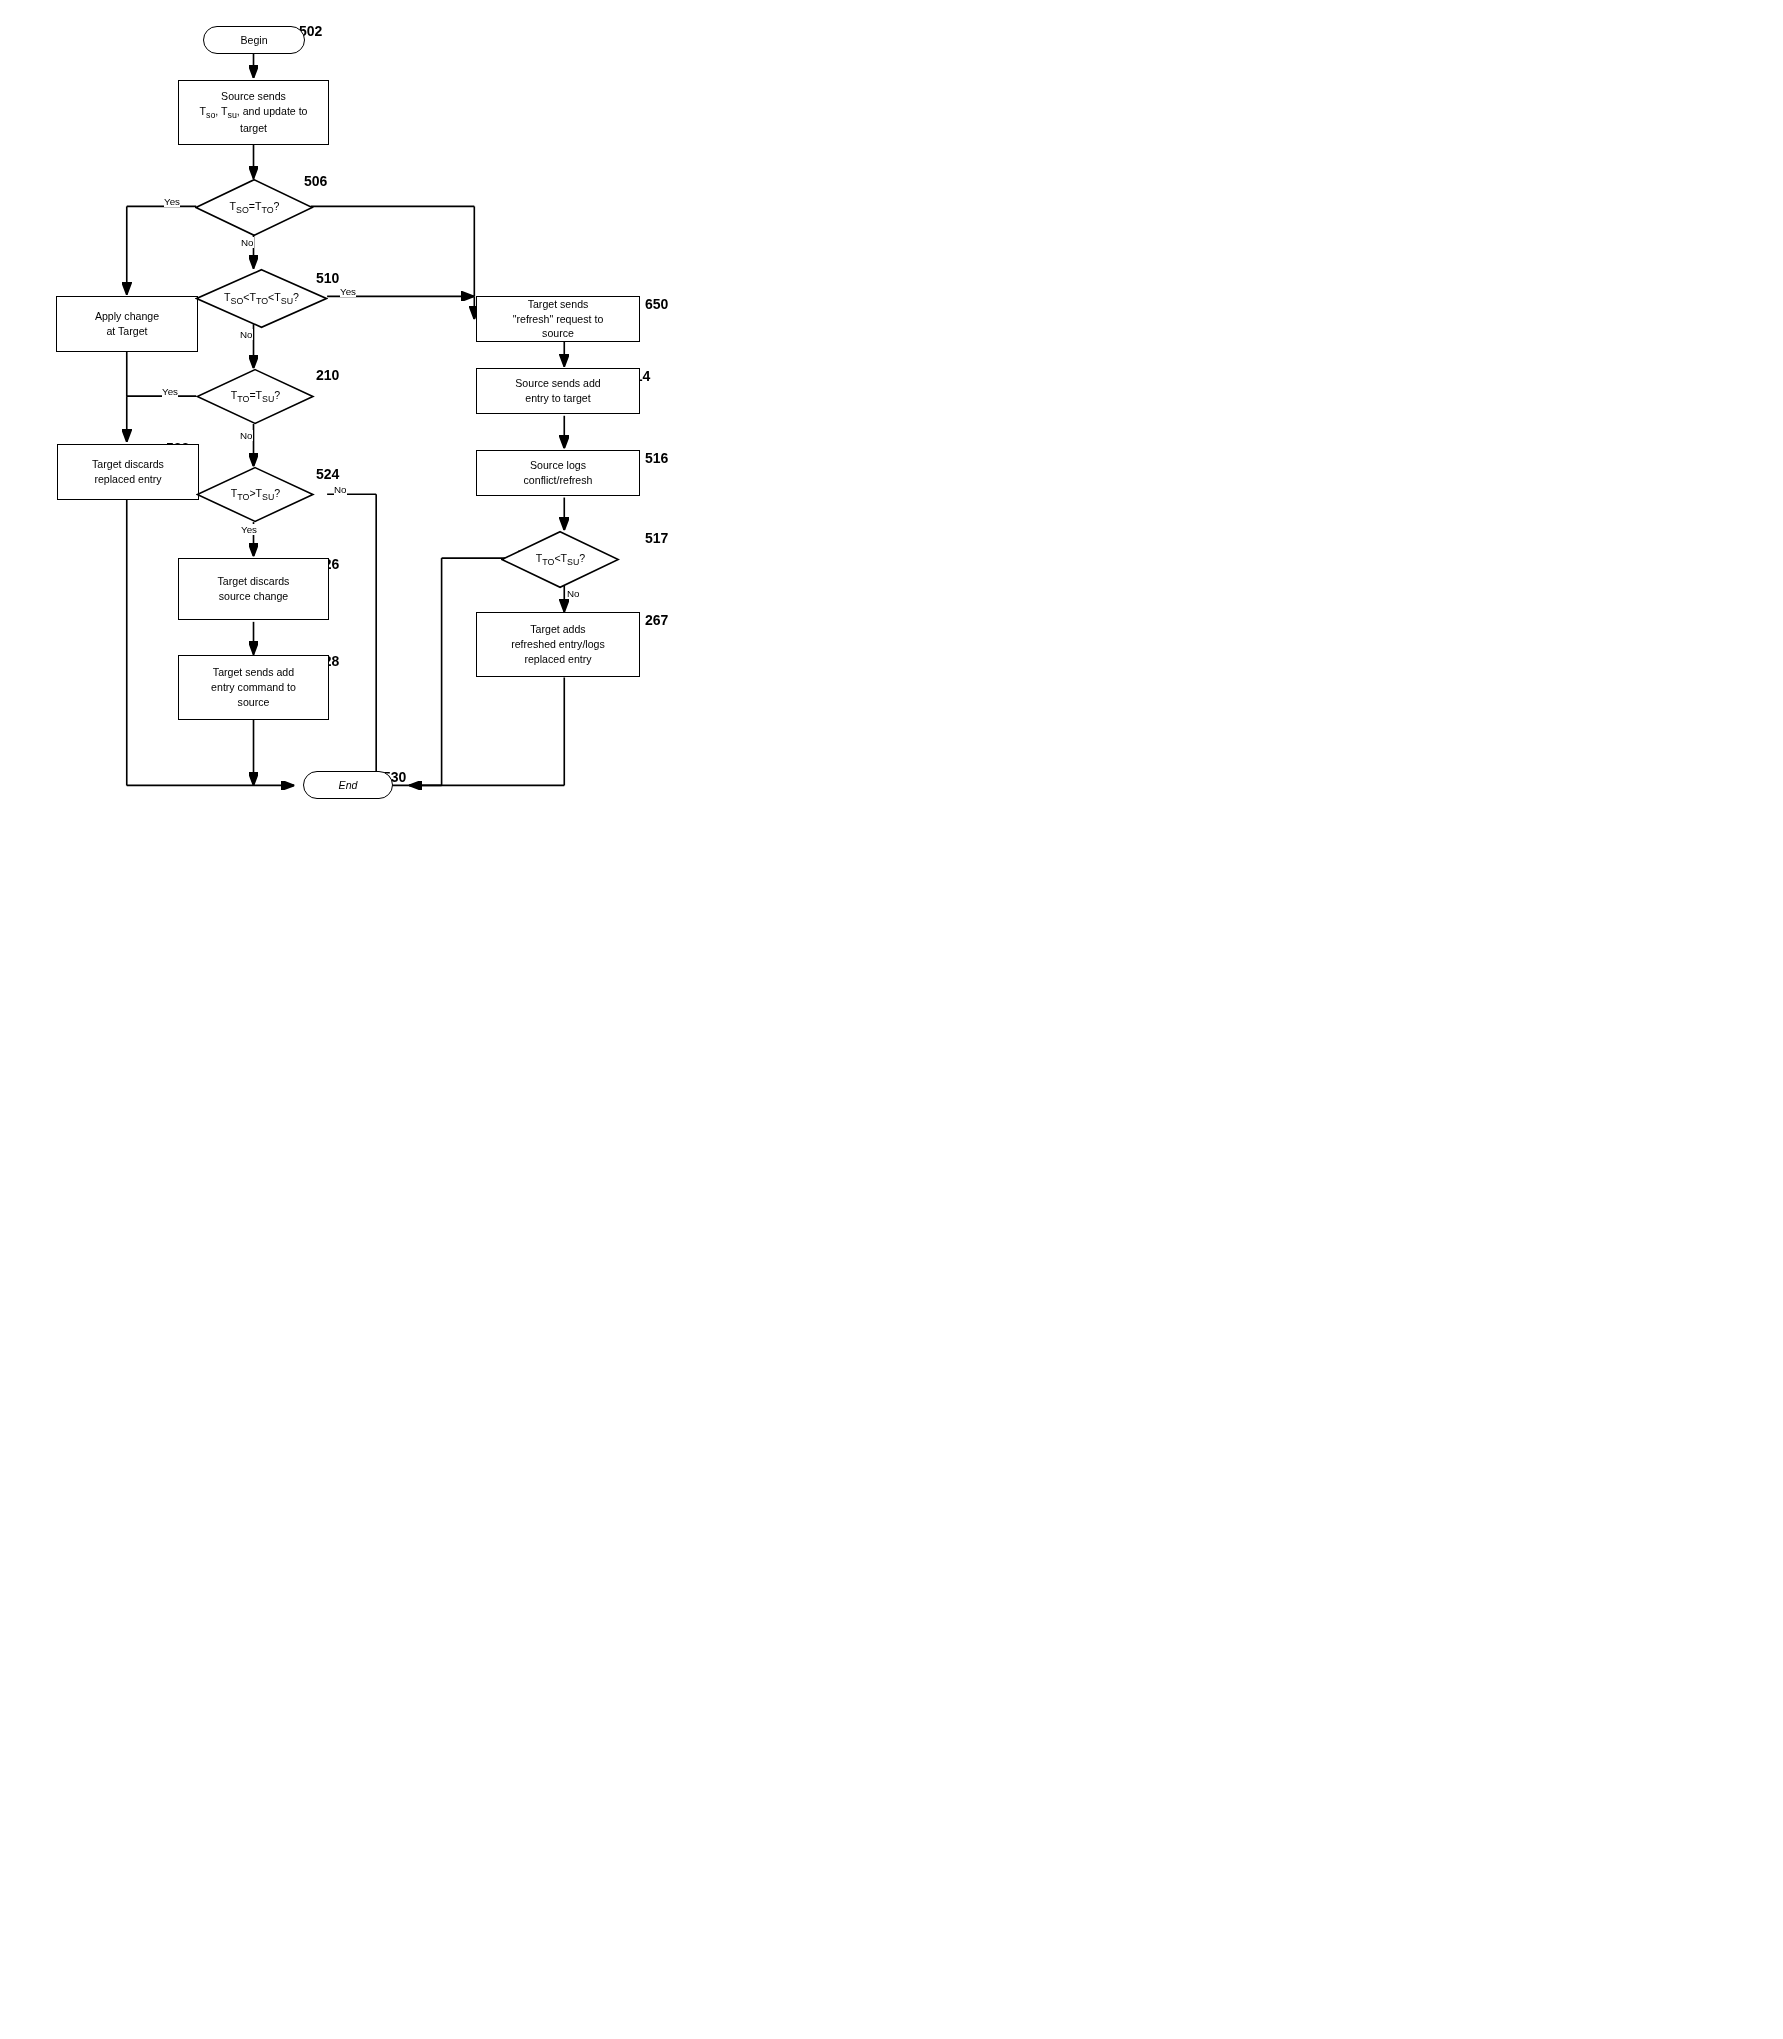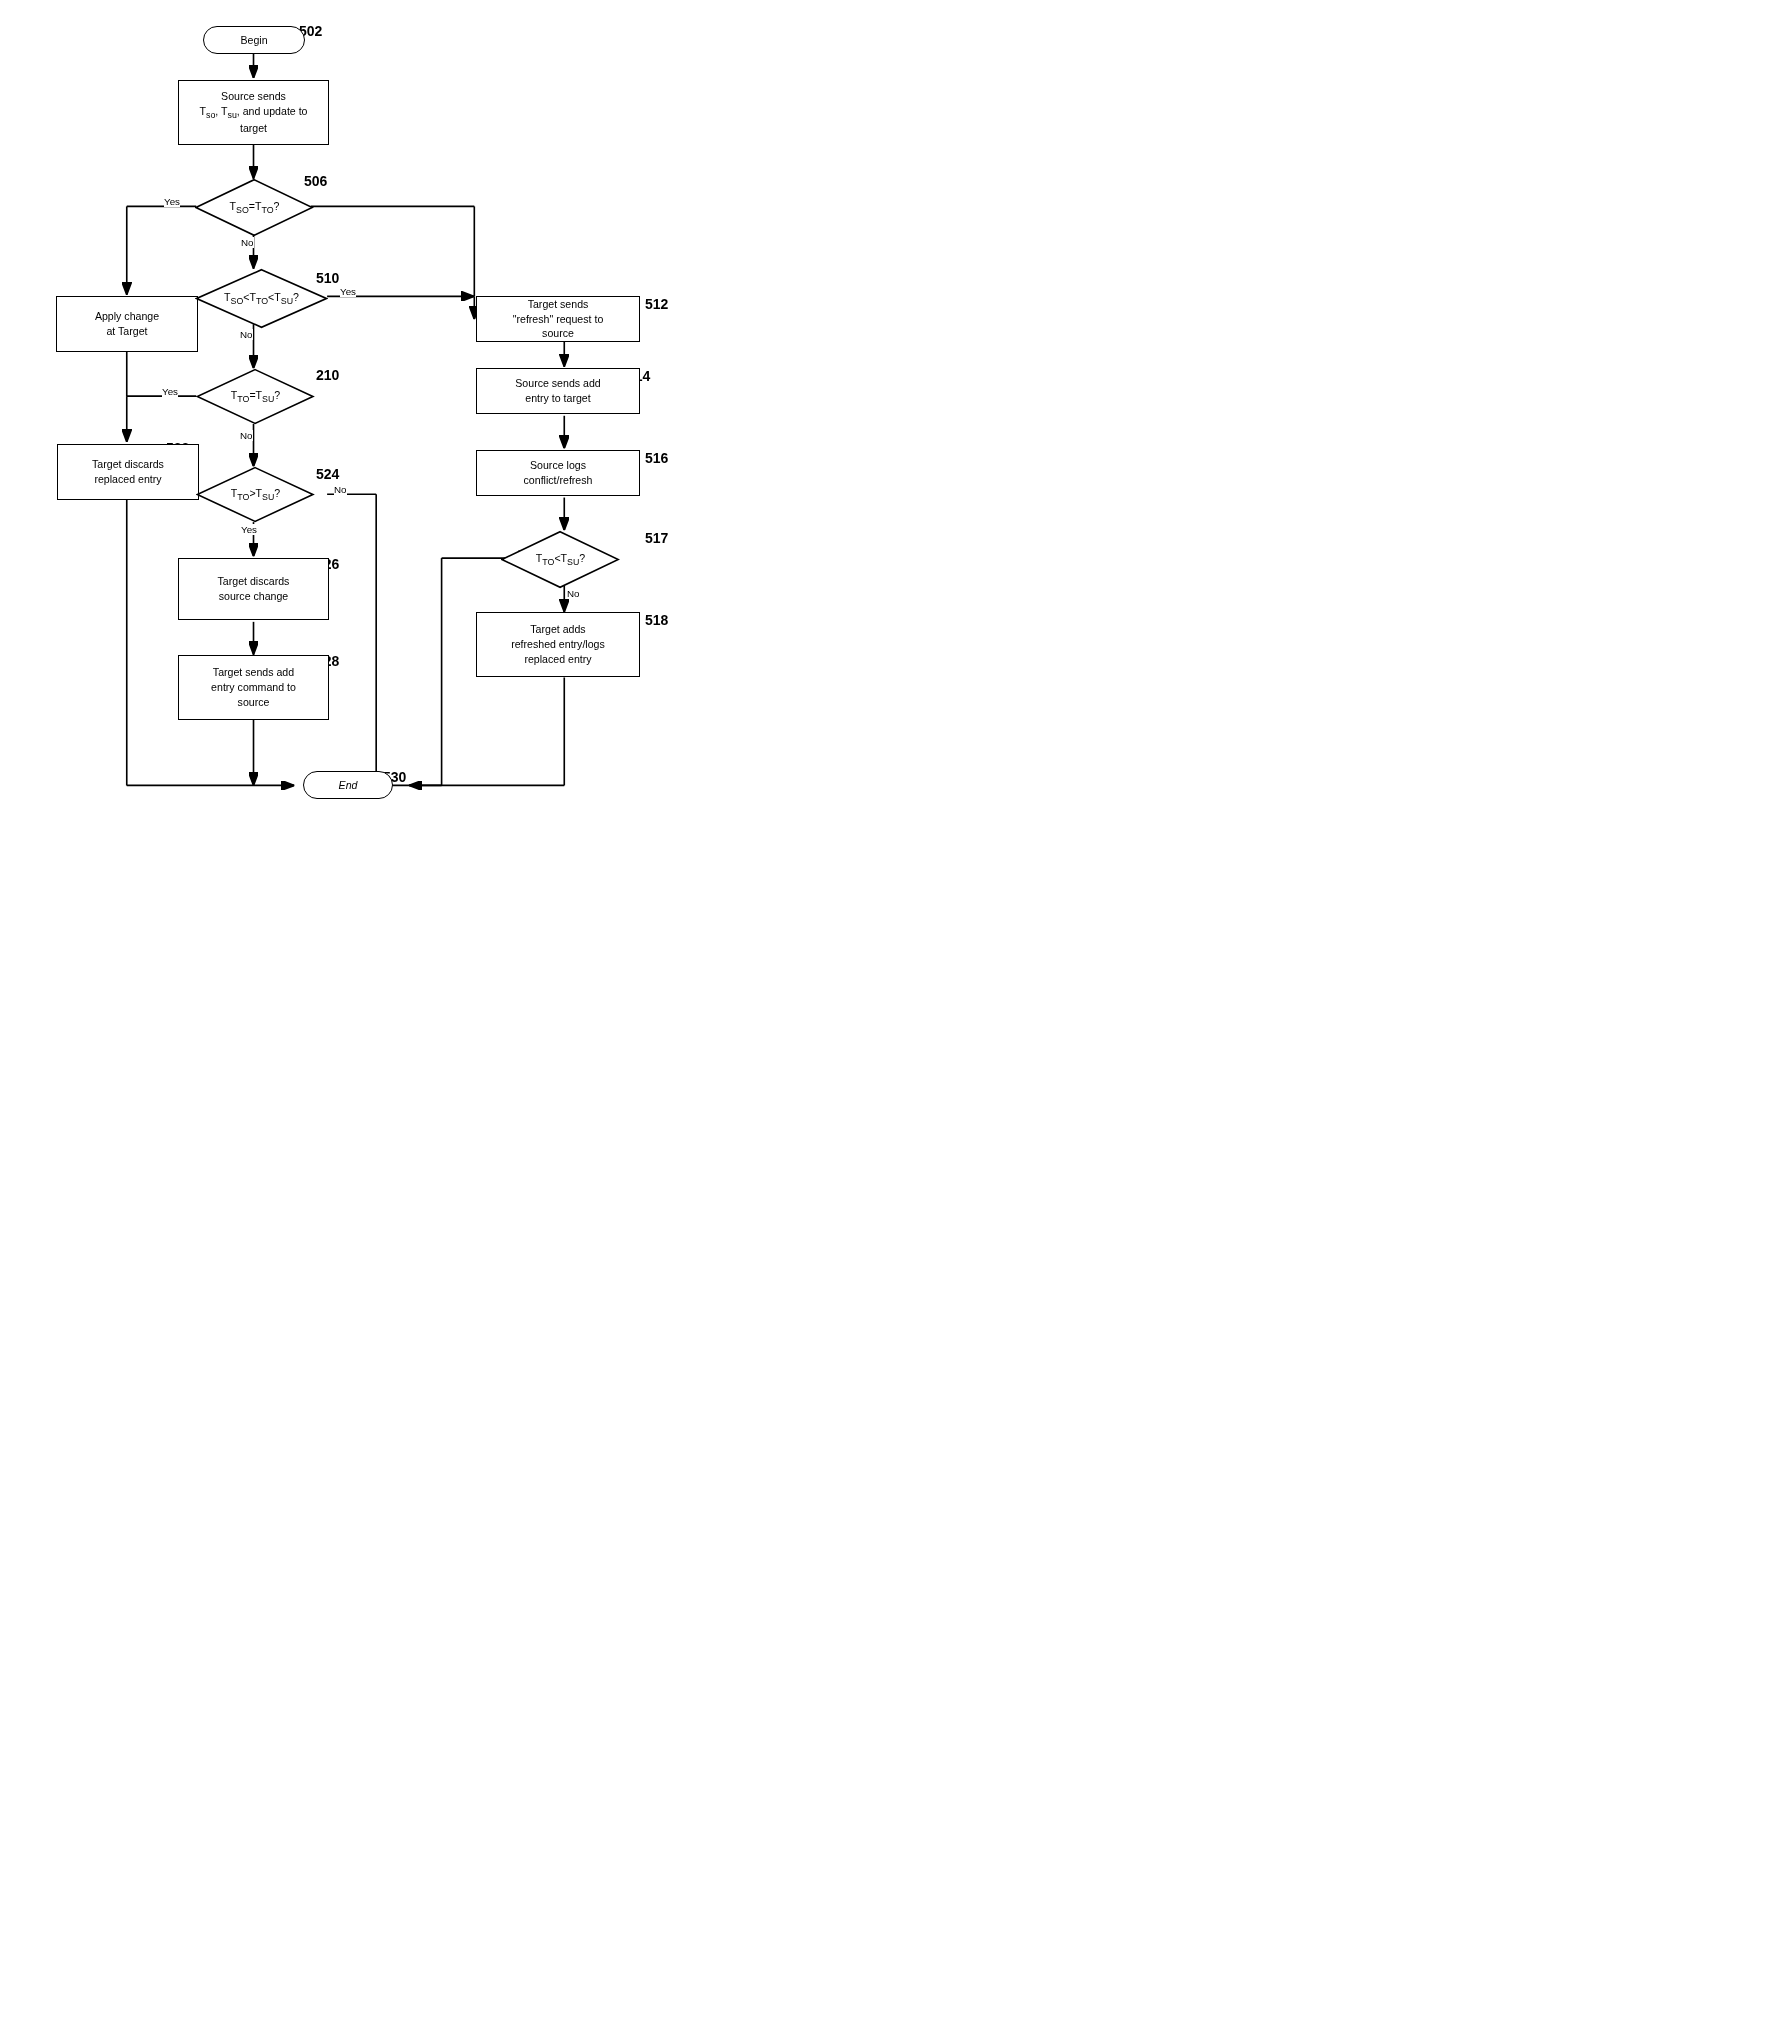--- a/index.html
+++ b/index.html
@@ -207,21 +207,21 @@
 
   <div class="step-num" style="left:316px;top:270px;">510</div>
 
   <div class="diamond-container" style="left:195px;top:268px;width:133px;height:61px;">
     <svg width="133" height="61" viewBox="0 0 162 74">
       <polygon points="81,2 160,37 81,72 2,37" fill="white" stroke="black" stroke-width="2"></polygon>
     </svg>
     <div class="diamond-label">T<sub>SO</sub>&lt;T<sub>TO</sub>&lt;T<sub>SU</sub>?</div>
   </div>
 
-  <div class="step-num" style="left:645px;top:296px;">512</div>
+  <div class="step-num" style="left:645px;top:296px;">650</div>
 
   <div class="node rect" style="left:476px;top:296px;width:164px;height:46px;">
     <span class="node-label">Target sends<br>"refresh" request to<br>source</span>
   </div>
 
   <div class="step-num" style="left:627px;top:368px;">514</div>
 
   <div class="node rect" style="left:476px;top:368px;width:164px;height:46px;">
     <span class="node-label">Source sends add<br>entry to target</span>
   </div>
@@ -234,21 +234,21 @@
 
   <div class="step-num" style="left:645px;top:530px;text-align:right;">517</div>
 
   <div class="diamond-container" style="left:501px;top:530px;width:119px;height:59px;">
     <svg width="119" height="59" viewBox="0 0 145 72">
       <polygon points="72,2 143,36 72,70 1,36" fill="white" stroke="black" stroke-width="2"></polygon>
     </svg>
     <div class="diamond-label">T<sub>TO</sub>&lt;T<sub>SU</sub>?</div>
   </div>
 
-  <div class="step-num" style="left:645px;top:612px;">518</div>
+  <div class="step-num" style="left:645px;top:612px;">267</div>
 
   <div class="node rect" style="left:476px;top:612px;width:164px;height:65px;">
     <span class="node-label">Target adds<br>refreshed entry/logs<br>replaced entry</span>
   </div>
 
   <div class="step-num" style="left:316px;top:367px;">210</div>
 
   <div class="diamond-container" style="left:196px;top:368px;width:119px;height:57px;">
     <svg width="119" height="57" viewBox="0 0 145 70">
       <polygon points="72,2 143,35 72,68 1,35" fill="white" stroke="black" stroke-width="2"></polygon>

